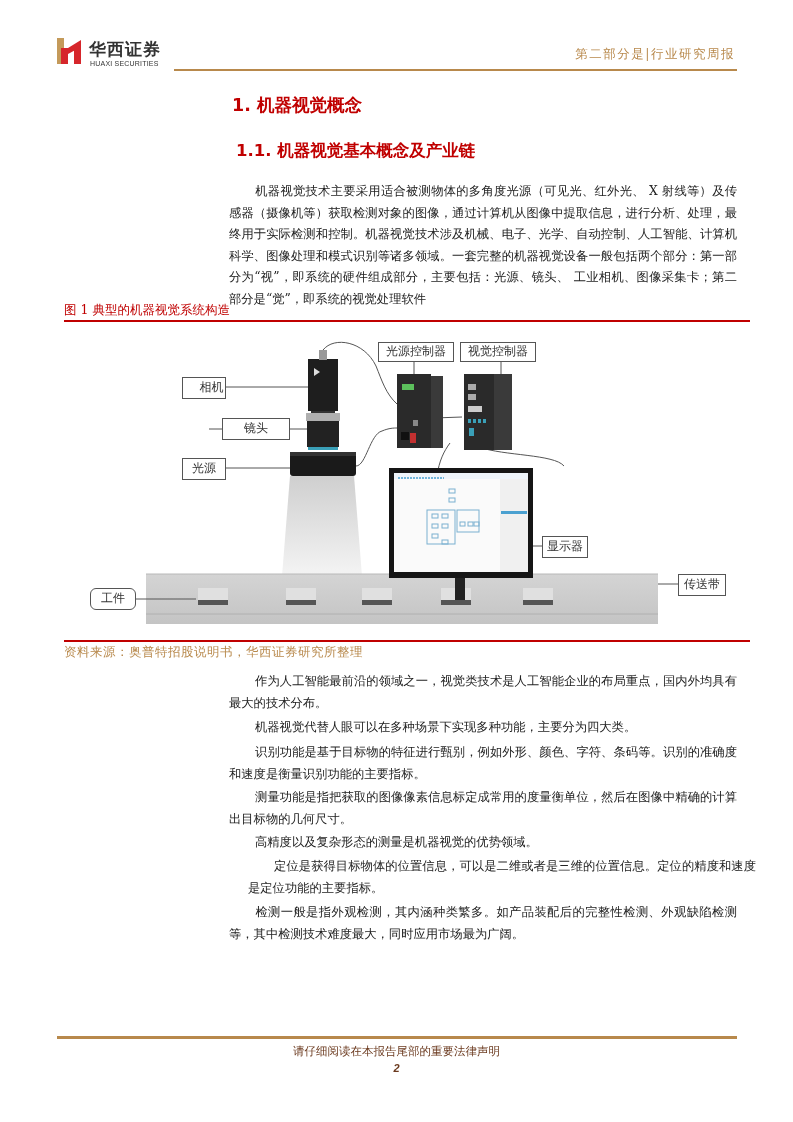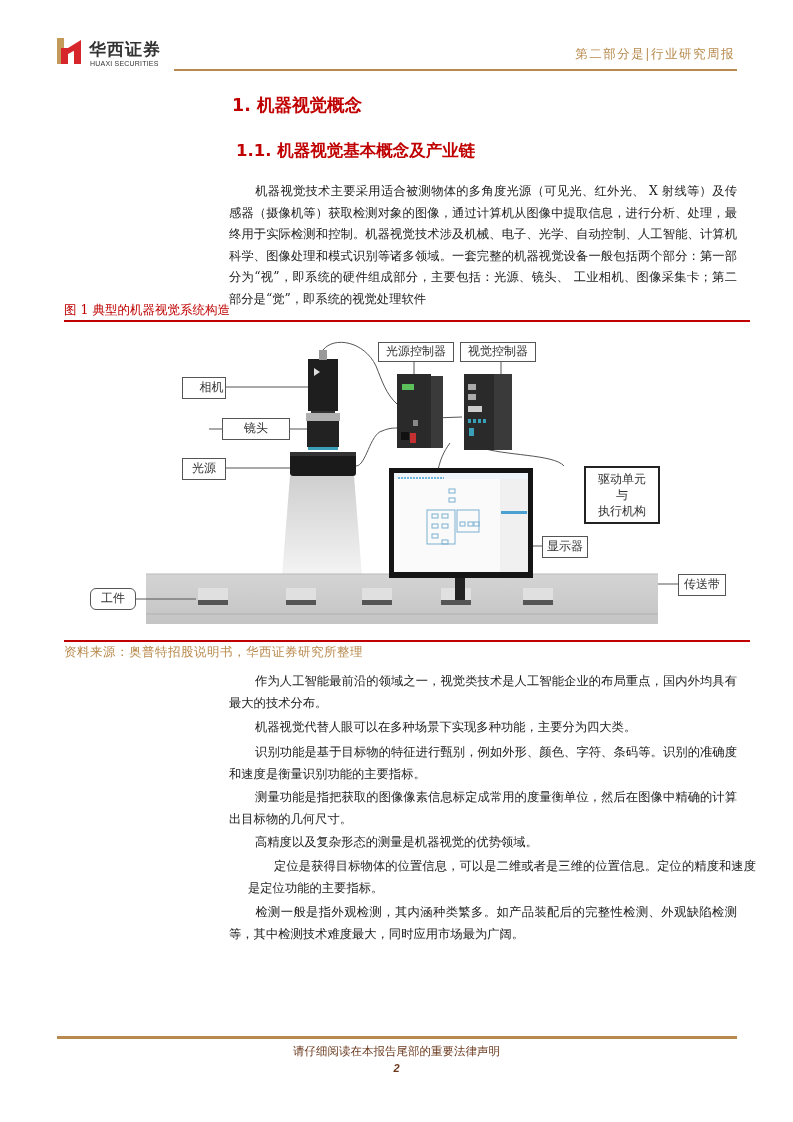--- a/index.html
+++ b/index.html
@@ -162,25 +162,20 @@
     <line x1="70" y1="273" x2="132" y2="273" stroke="#555" stroke-width="1"></line>
     <line x1="594" y1="258" x2="614" y2="258" stroke="#555" stroke-width="1"></line>
     <line x1="469" y1="220" x2="478" y2="220" stroke="#555" stroke-width="1"></line>
   </svg>
 
   <div class="lbl" style="left:118px;top:51px;width:44px;height:22px;line-height:19px;padding-left:15px;">相机</div>
   <div class="lbl" style="left:118px;top:92px;width:68px;height:22px;line-height:19px;margin-left:40px;">镜头</div>
   <div class="lbl" style="left:118px;top:132px;width:44px;height:22px;line-height:19px;">光源</div>
   <div class="lbl" style="left:314px;top:16px;width:76px;height:20px;line-height:17px;">光源控制器</div>
   <div class="lbl" style="left:396px;top:16px;width:76px;height:20px;line-height:17px;">视觉控制器</div>
-  <div class="lbl" style="left:520px;top:140px;width:76px;height:58px;border:2.5px solid #222;padding-top:3px;line-height:16px;">
-    <div>驱动单元</div>
-    <div>与</div>
-    <div>执行机构</div>
-  </div>
   <div class="lbl" style="left:478px;top:210px;width:46px;height:22px;line-height:19px;">显示器</div>
   <div class="lbl" style="left:26px;top:262px;width:46px;height:22px;line-height:19px;border-radius:6px;">工件</div>
   <div class="lbl" style="left:614px;top:248px;width:48px;height:22px;line-height:19px;">传送带</div>
 </div>
 
 <div class="abs fig-rule2"></div>
 <div class="abs fig-source">资料来源：奥普特招股说明书，华西证券研究所整理</div>
 
 <div class="para" style="top:671px;"><span class="ind"></span><span>作为人工智能最前沿的领域之一，视觉类技术是人工智能企业的布局重点，国内外均具有最大的技术分布。</span></div>
 <div class="para" style="top:717px;"><span class="ind"></span><span>机器视觉代替人眼可以在多种场景下实现多种功能，主要分为四大类。</span></div>

